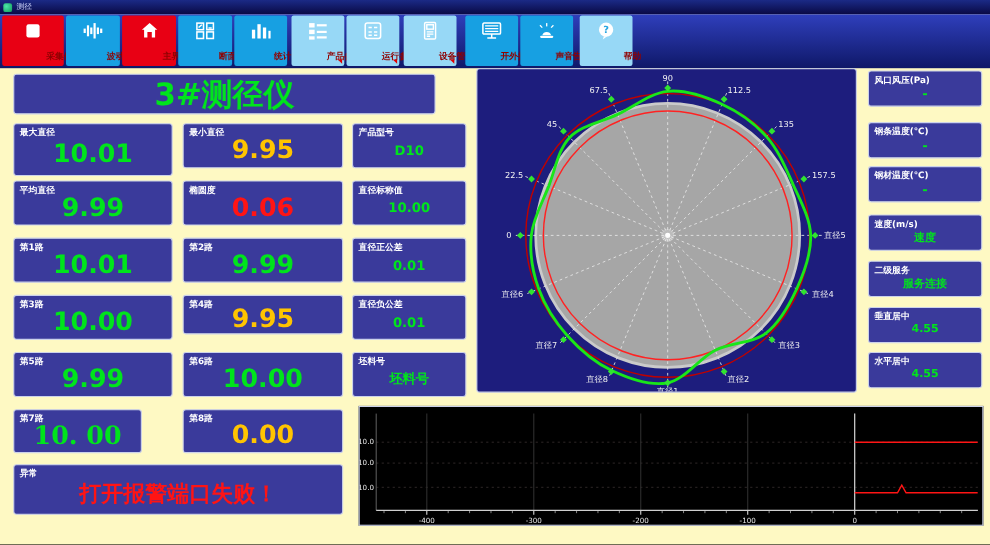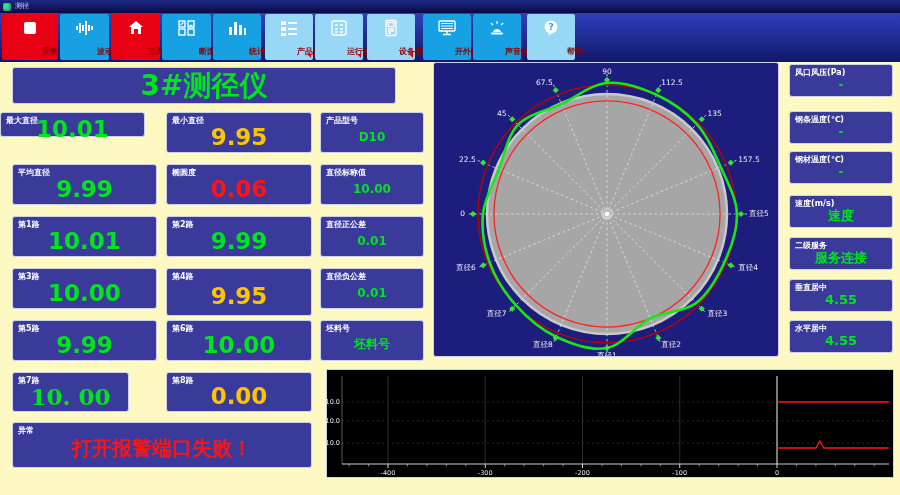--- a/index.html
+++ b/index.html
@@ -16,21 +16,21 @@
   .tbtn.blue{background:#17a0e2;}
   .tbtn.lightblue{background:#97d8f6;}
   .tbtn svg{position:absolute;top:5px;left:50%;transform:translateX(-50%);}
   .tbtn .tlabel{position:absolute;bottom:3px;width:100%;text-align:center;font-size:8px;font-weight:bold;color:#8f0202;}
   .tbtn .drop{position:absolute;right:2px;bottom:2px;width:0;height:0;border-left:4px solid transparent;border-top:4px solid #e00000;}
   
   .box{position:absolute;background:#3a3a9b;border:1px solid #ccd2ea;border-radius:3px;text-align:center;}
   .box .lbl{position:absolute;top:2px;left:5px;font-size:8px;font-weight:bold;color:#ffffff;white-space:nowrap;}
   .box .val{position:absolute;left:0;right:0;top:8px;bottom:0;display:flex;align-items:center;justify-content:center;font-weight:bold;}
   .val.big{font-size:23px;}
-  .val.mid{font-size:13px;}
+  .val.mid{font-size:10px;}
   .val.sm{font-size:12px;}
   .val.g{color:#00e41c;}
   .val.y{color:#ffc400;}
   .val.r{color:#ff1414;}
   .val.serif{font-family:"DejaVu Serif","Liberation Serif",serif;}
   #main-title .val{font-size:28px;top:0;}
   #alarm-box .val{font-size:20px;top:6px;}
   
   #polar-panel{position:absolute;left:433px;top:62px;width:346px;height:295px;background:#1d1d7d;border:1px solid #ccd2ea;border-radius:3px;}
   #trend-panel{position:absolute;left:326px;top:369px;width:568px;height:109px;background:#000000;border:1px solid #ccd2ea;text-align:center;}
@@ -159,21 +159,21 @@
           <text x="9" y="11" text-anchor="middle" font-size="9" font-weight="bold" fill="#2aa6e0">?</text>
         </svg>
       <span class="tlabel">帮助</span>
     </button>
   </div>
 
   <div class="box" id="main-title" style="left:12px;top:67px;width:384px;height:37px;">
     <div class="val g">3#测径仪</div>
   </div>
 
-  <div class="box" style="left:0;top:112px;width:145px;height:25px;">
+  <div class="box" style="left:12px;top:112px;width:145px;height:48px;">
     <div class="lbl">最大直径</div>
     <div class="val big g">10.01</div>
   </div>
   <div class="box" style="left:166px;top:112px;width:146px;height:41px;">
     <div class="lbl">最小直径</div>
     <div class="val big y">9.95</div>
   </div>
   <div class="box" style="left:320px;top:112px;width:104px;height:41px;">
     <div class="lbl">产品型号</div>
     <div class="val sm g">D10</div>
@@ -202,21 +202,21 @@
   </div>
   <div class="box" style="left:320px;top:216px;width:104px;height:41px;">
     <div class="lbl">直径正公差</div>
     <div class="val sm g">0.01</div>
   </div>
 
   <div class="box" style="left:12px;top:268px;width:145px;height:41px;">
     <div class="lbl">第3路</div>
     <div class="val big g">10.00</div>
   </div>
-  <div class="box" style="left:166px;top:268px;width:146px;height:48px;">
+  <div class="box" style="left:166px;top:268px;width:146px;height:36px;">
     <div class="lbl">第4路</div>
     <div class="val big y">9.95</div>
   </div>
   <div class="box" style="left:320px;top:268px;width:104px;height:41px;">
     <div class="lbl">直径负公差</div>
     <div class="val sm g">0.01</div>
   </div>
 
   <div class="box" style="left:12px;top:320px;width:145px;height:41px;">
     <div class="lbl">第5路</div>

